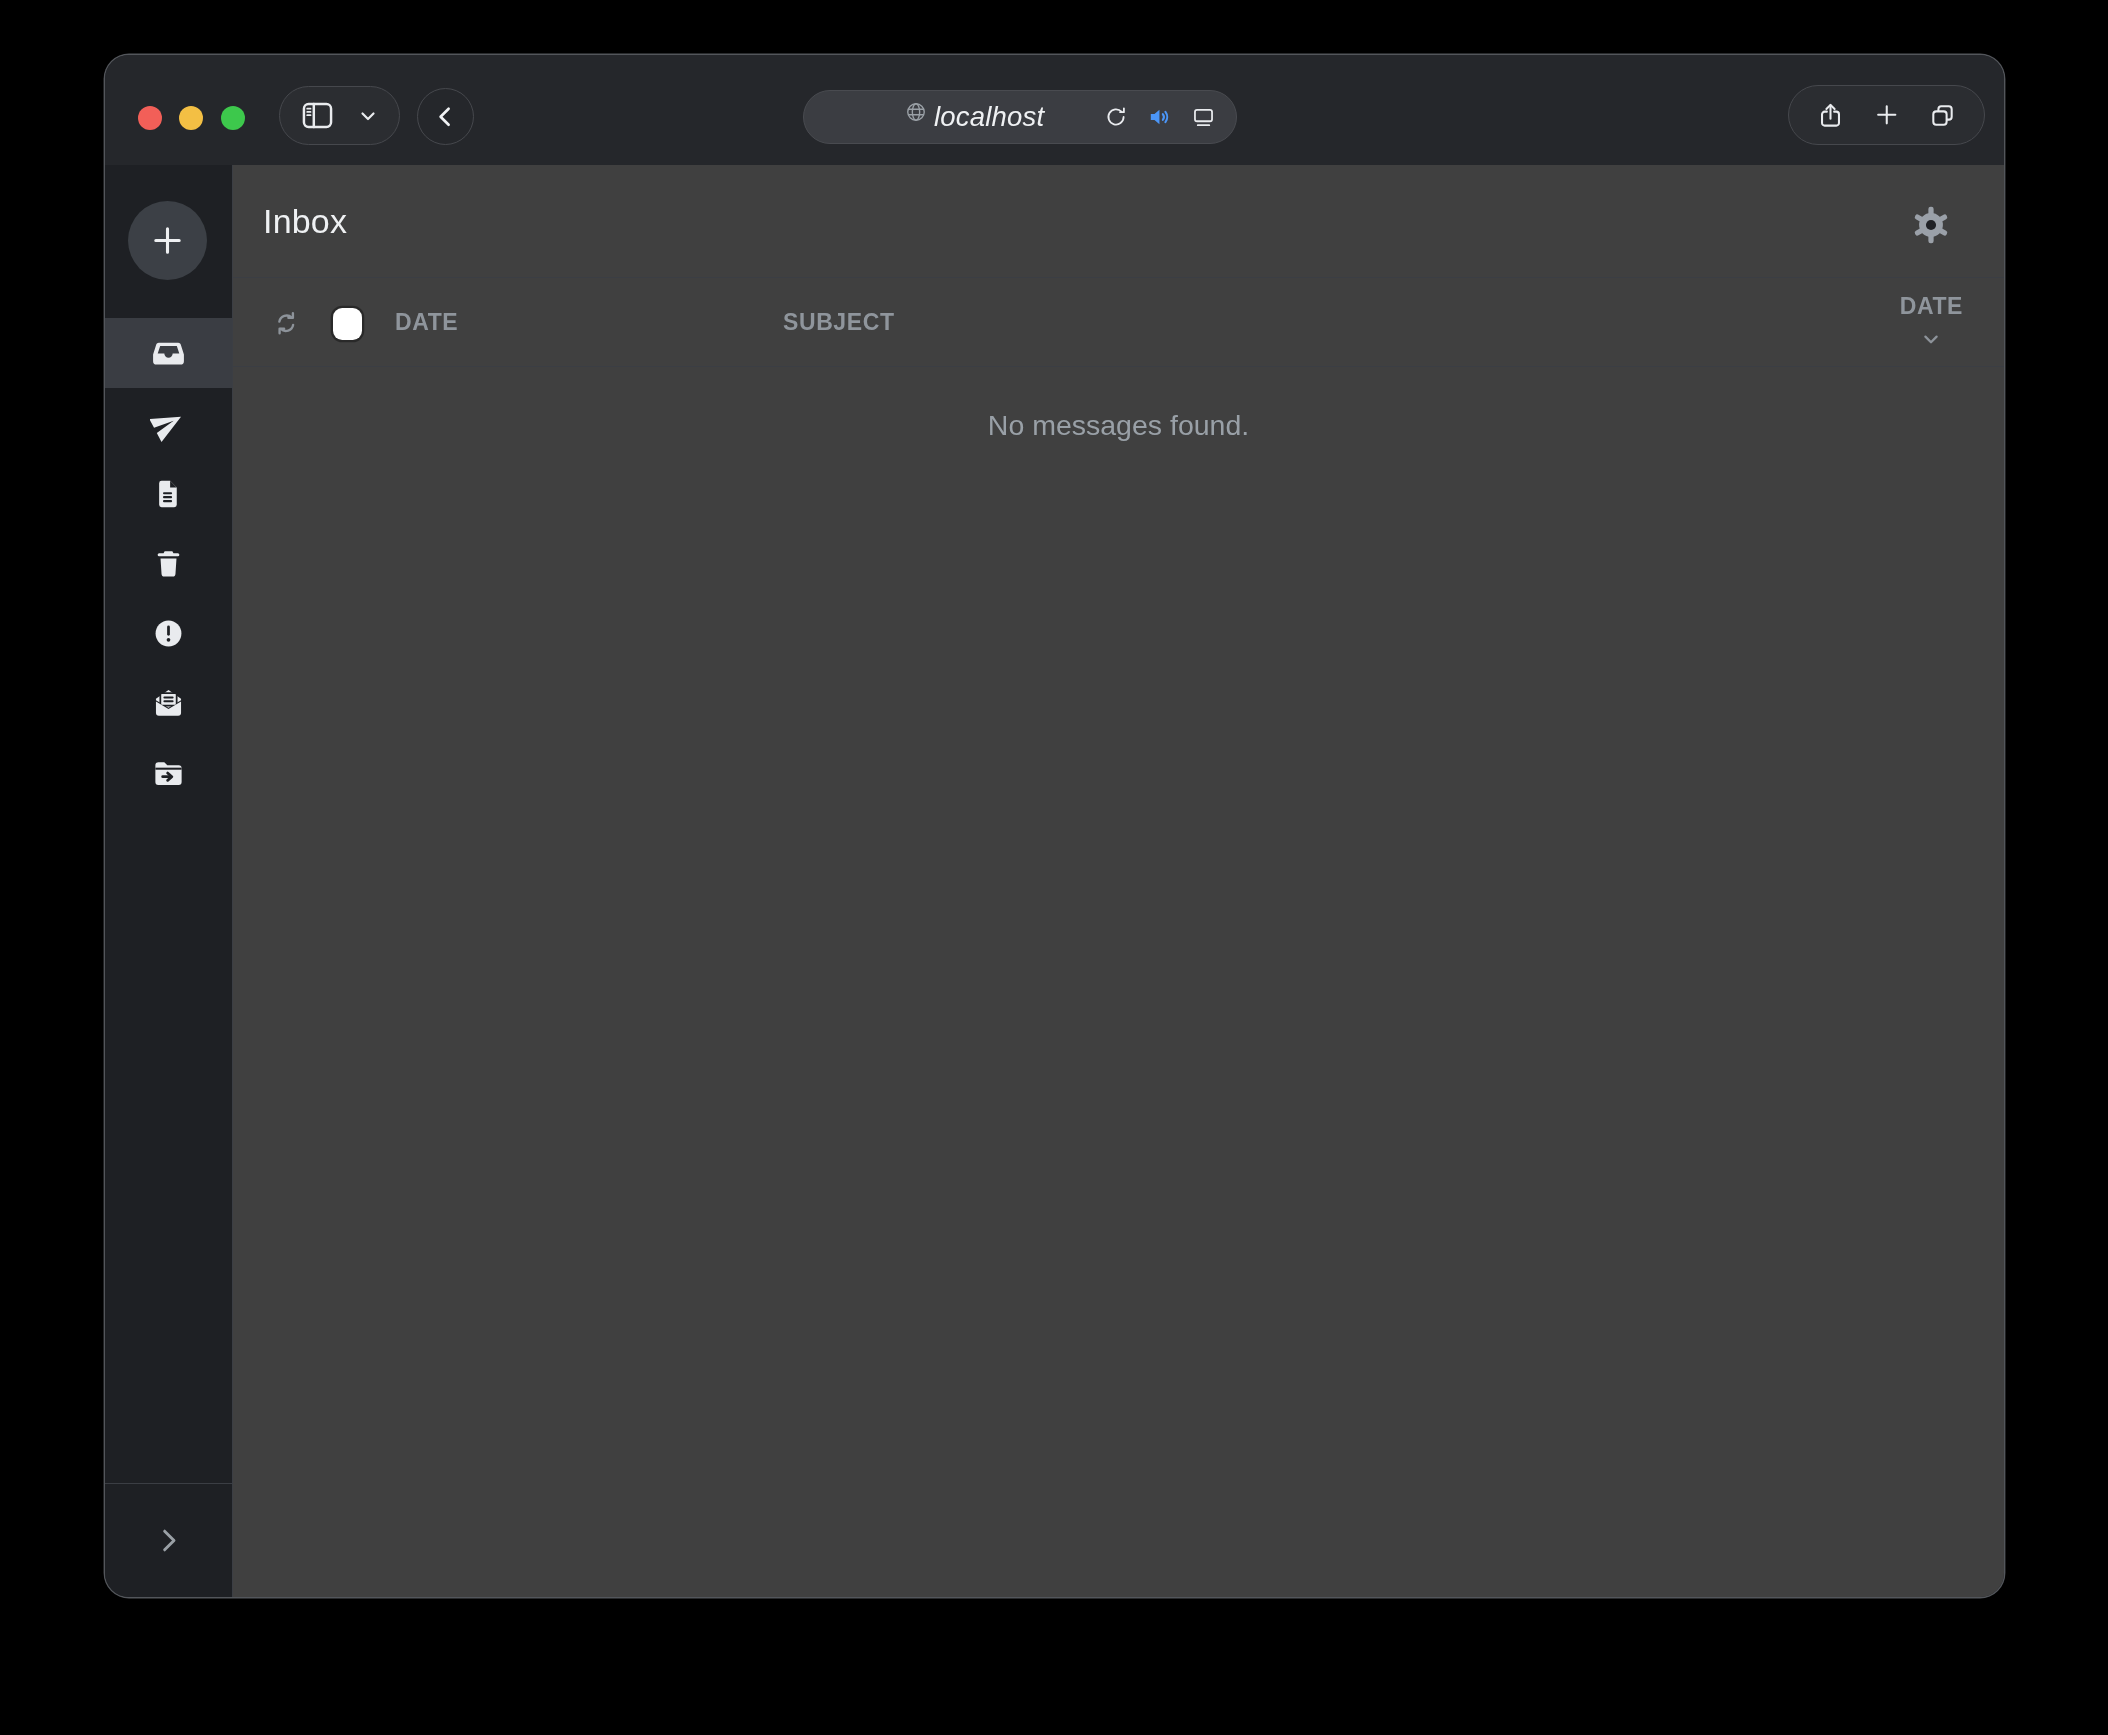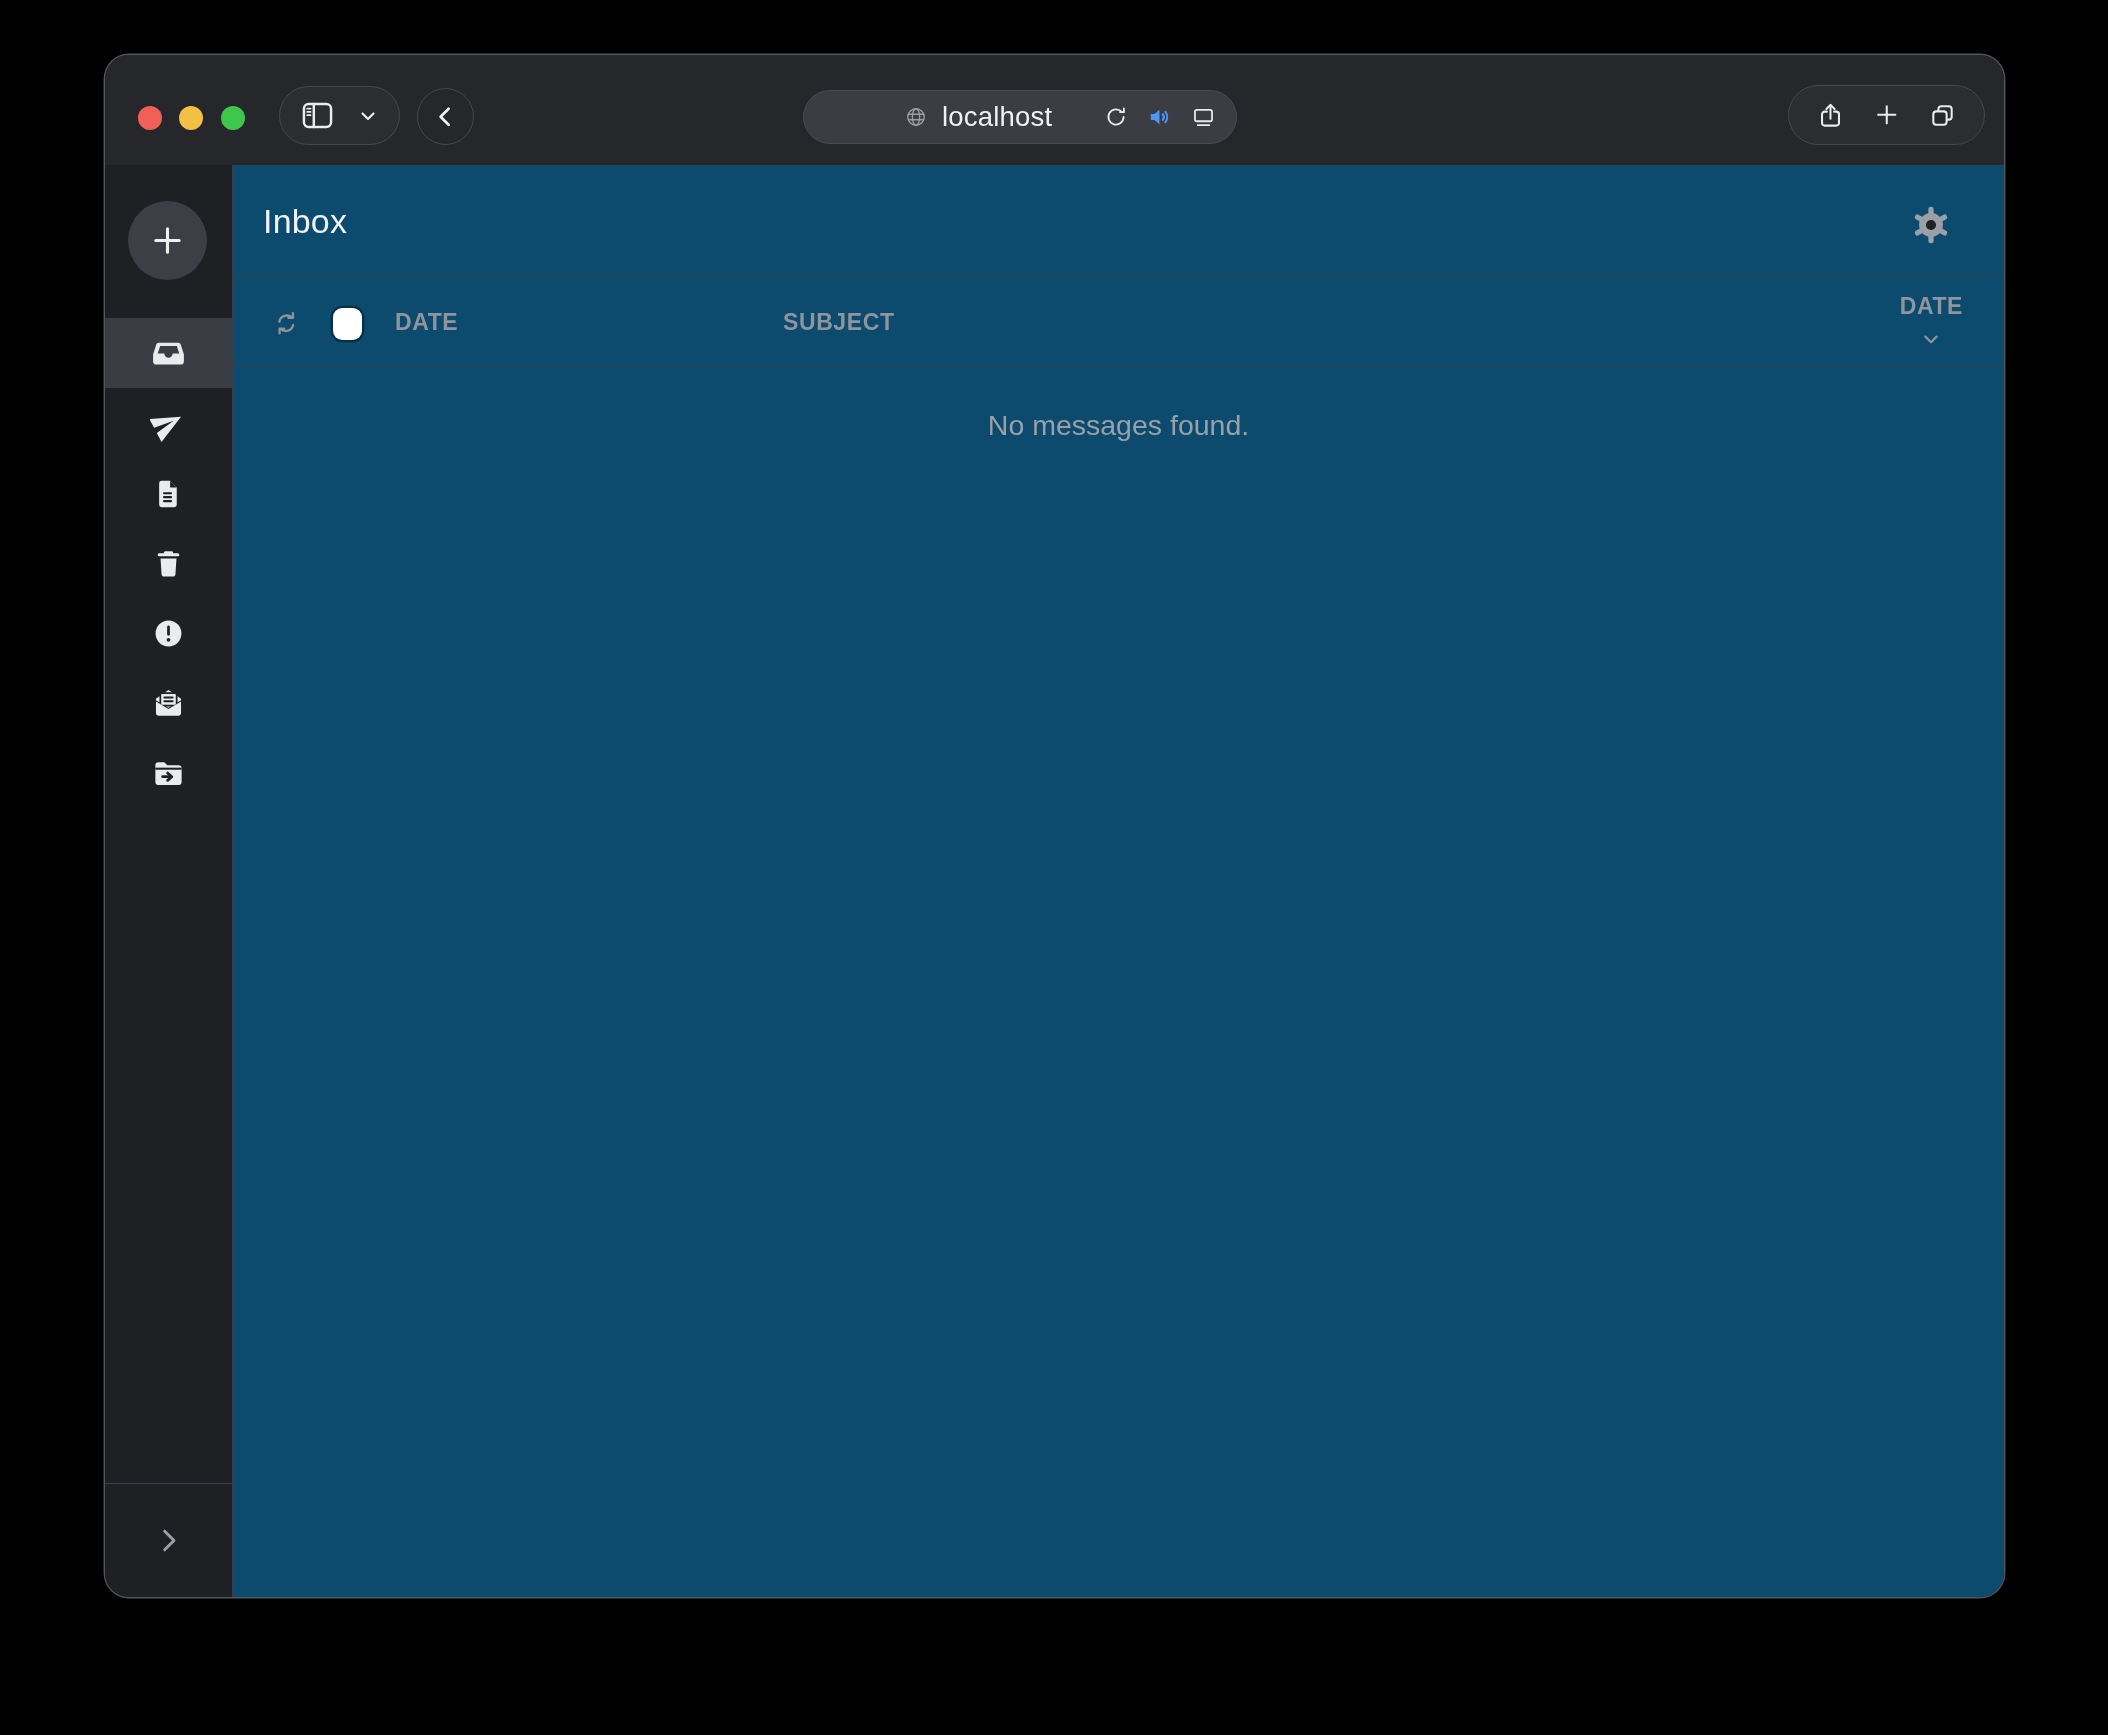--- a/index.html
+++ b/index.html
@@ -30,21 +30,21 @@
     border:1.4px solid #46484d; display:flex; align-items:center; justify-content:center;
   }
   .pill-right { left:1683px; top:30px; width:197px; height:60px; }
   .tb-icon { display:flex; align-items:center; justify-content:center; }
 
   .addressbar {
     position:absolute; left:698px; top:35px; width:434px; height:54px;
     background:#3b3d42; border:0.9px solid #494b50; border-radius:27.5px;
     display:flex; align-items:center; justify-content:center;
   }
-  .addr-center { display:flex; align-items:center; gap:15px; margin-left:101px; margin-right:auto; }
+  .addr-center { display:flex; align-items:flex-start; gap:7px; margin-left:101px; margin-right:auto;font-style:italic; }
   .addr-text { color:#eff1f3; font-size:27.5px; letter-spacing:0.2px; }
   .addr-right { display:flex; align-items:center; gap:18.4px; margin-right:20px; }
 
   
   .app { position:absolute; left:0; top:110px; right:0; bottom:0; display:flex; }
 
   .sidebar {
     position:relative; width:128px; background:#1e2024; border-right:0.9px solid #3b3e44; flex:none;
   }
   .compose-btn {
@@ -54,21 +54,21 @@
   .nav-item {
     position:absolute; left:0; width:127px; height:70px;
     display:flex; align-items:center; justify-content:center;
   }
   .nav-item.active { background:#3a3d43; }
   .sb-bottom {
     position:absolute; left:0; bottom:0; width:127px; height:114px;
     border-top:0.9px solid #3b3e44; display:flex; align-items:center; justify-content:center;
   }
 
-  .main { position:relative; flex:1; background:#0c4a6e; display:flex; flex-direction:column; }
+  .main { position:relative; flex:1; background:#404040; display:flex; flex-direction:column; }
 
   .content-header { position:relative; height:112px; flex:none; }
   .page-title {
     position:absolute; left:30px; top:0; height:112px; display:flex; align-items:center;
     color:#eff1f3; font-size:34px; font-weight:500; letter-spacing:0.2px;
   }
   .searchbar {
     position:absolute; left:168px; top:26px; width:1388px; height:63px;
     background:#2c2e32; border:0.9px solid #4a4c51; border-radius:13px;
     display:flex; align-items:center;

